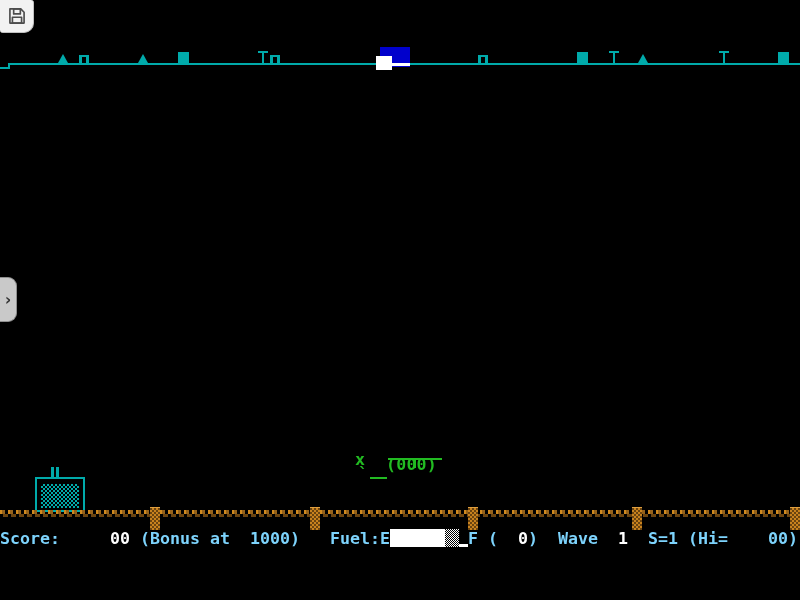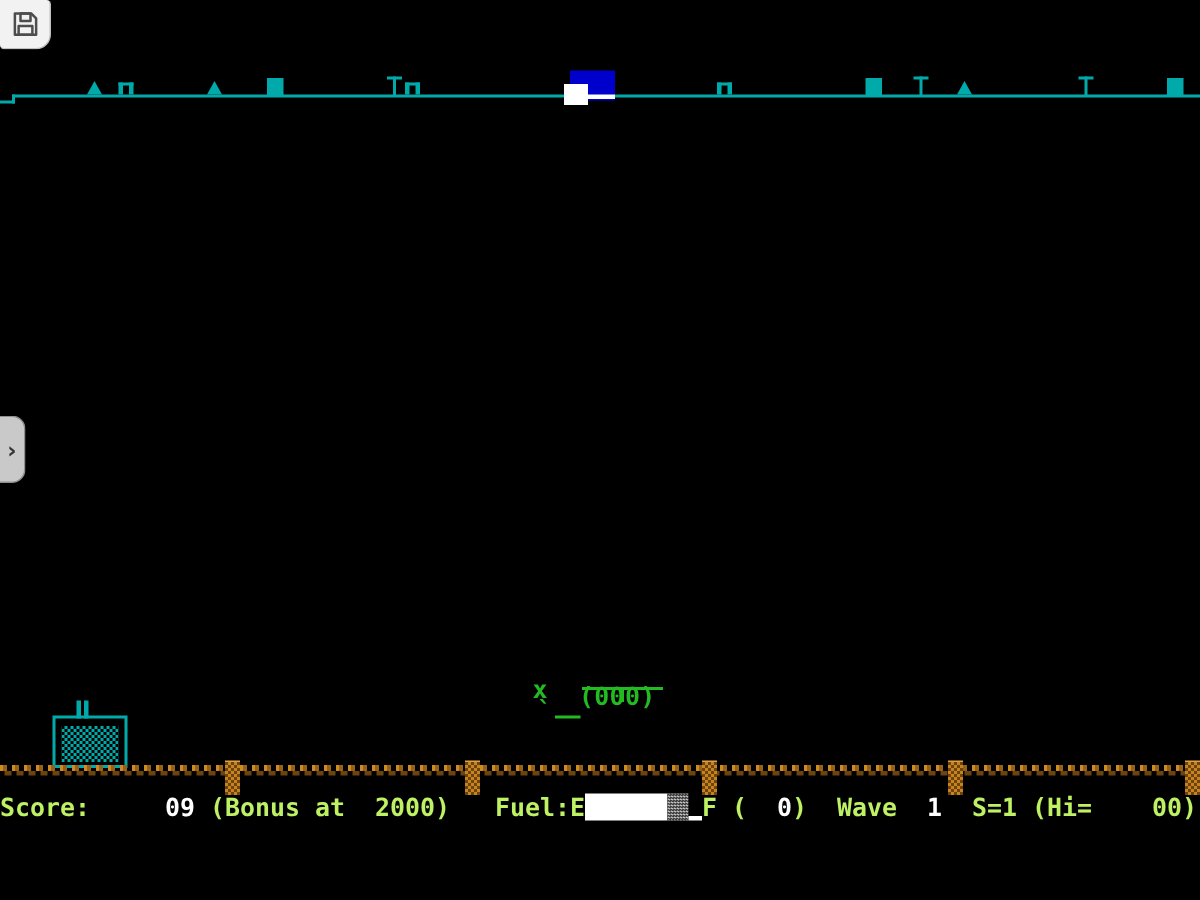--- a/index.html
+++ b/index.html
@@ -80,21 +80,21 @@
   .post { position:absolute; top:2px; width:10px; height:23px;
     background:conic-gradient(#c8821e 0 25%, #6b4410 0 50%, #c8821e 0 75%, #6b4410 0);
     background-size:4px 4px; border-top:1px solid #e0a040; box-sizing:border-box; }
 
   
   .statusbar { position:absolute; left:0; top:529px; width:800px; height:20px;
     font-size:16.61px; font-weight:bold; line-height:19px; color:#00aaaa; }
   .statusbar span { white-space:pre; }
   .sb-left  { position:absolute; left:0; top:0; }
   .sb-right { position:absolute; left:468px; top:0; }
-  .sb-c { color:#bef264; }
+  .sb-c { color:#7dd3fc; }
   .sb-w { color:#ffffff; }
   .gauge { position:absolute; left:390px; top:0; width:80px; height:18px; display:flex; }
   .g-fill { height:18px; background:#ffffff; }
   .g-dither { height:18px;
     background:conic-gradient(#ffffff 0 25%, #000 0 50%, #ffffff 0 75%, #000 0);
     background-size:2px 2px; }
   .g-tail { position:relative; height:18px; flex:1; }
   .g-tail::after { content:""; position:absolute; left:0; bottom:0; width:9px; height:3px; background:#ffffff; }
 </style>
 </head>
@@ -160,21 +160,21 @@
     <div id="ground-posts">
         <div class="post" style="left: 150px;"></div>
         <div class="post" style="left: 310px;"></div>
         <div class="post" style="left: 468px;"></div>
         <div class="post" style="left: 632px;"></div>
         <div class="post" style="left: 790px;"></div>
       </div>
   </div>
 
   <div class="statusbar">
-    <span class="sb-left"><span class="sb-c">Score:     </span><span class="sb-w">09</span><span class="sb-c"> (Bonus at  2000)   Fuel:E</span></span>
+    <span class="sb-left"><span class="sb-c">Score:     </span><span class="sb-w">00</span><span class="sb-c"> (Bonus at  1000)   Fuel:E</span></span>
     <span class="gauge">
       <span class="g-fill" style="width: 55px;"></span>
       <span class="g-dither" style="width: 14px;"></span>
       <span class="g-tail"></span>
     </span>
     <span class="sb-right"><span class="sb-c">F (</span><span class="sb-w">  0</span><span class="sb-c">)  Wave  </span><span class="sb-w">1</span><span class="sb-c">  S=1 (Hi=    00)</span></span>
   </div>
 
 </div>
 

